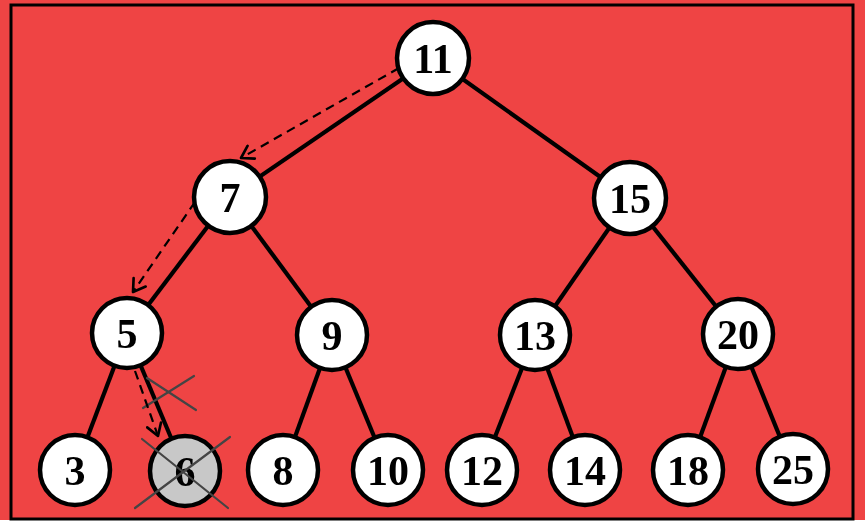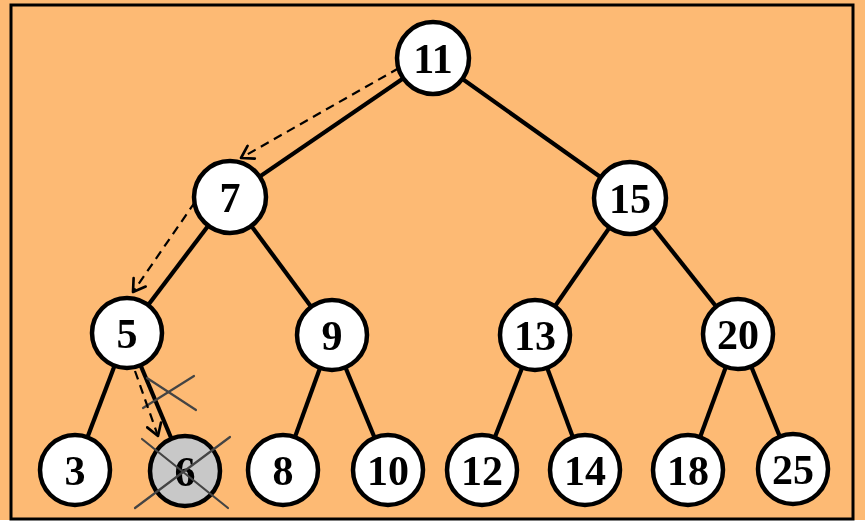--- a/index.html
+++ b/index.html
@@ -8,21 +8,21 @@
     background: #ffffff;
     width: 865px;
     height: 532px;
     overflow: hidden;
     font-family: "Liberation Serif", serif;
   }
   #stage {
     position: relative;
     width: 865px;
     height: 520px;
-    background: #fdba74;
+    background: #ef4444;
     text-decoration: underline;
   }
   svg { display: block; }
   .node-label {
     font-family: "Liberation Serif", serif;
     font-weight: 700;
     font-size: 42px;
     fill: #000000;
     text-anchor: middle;
   }

